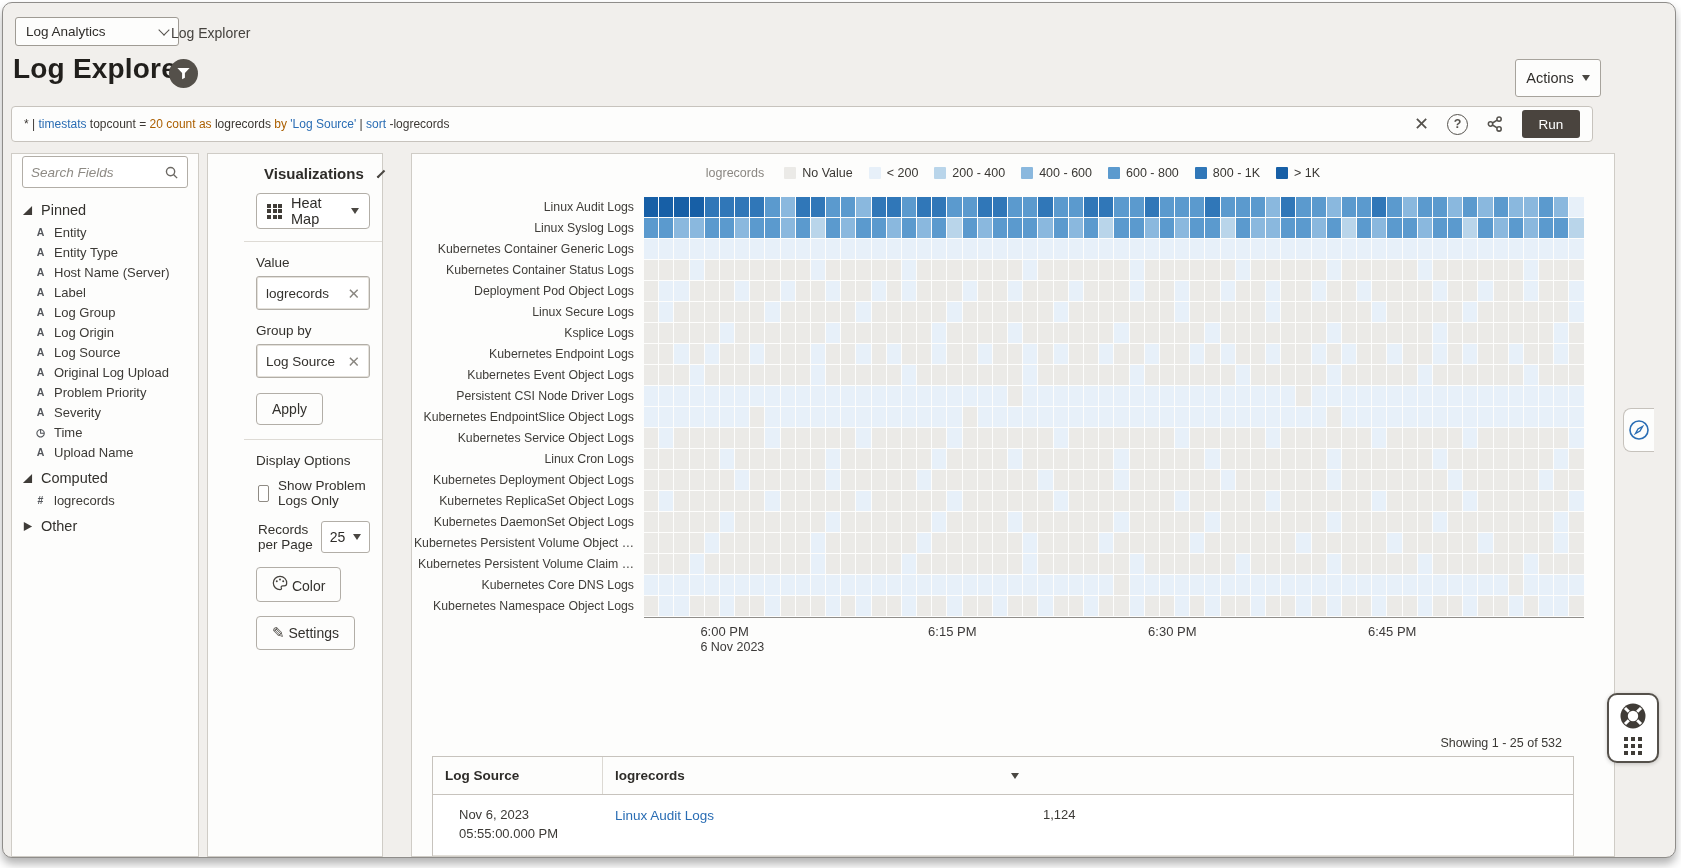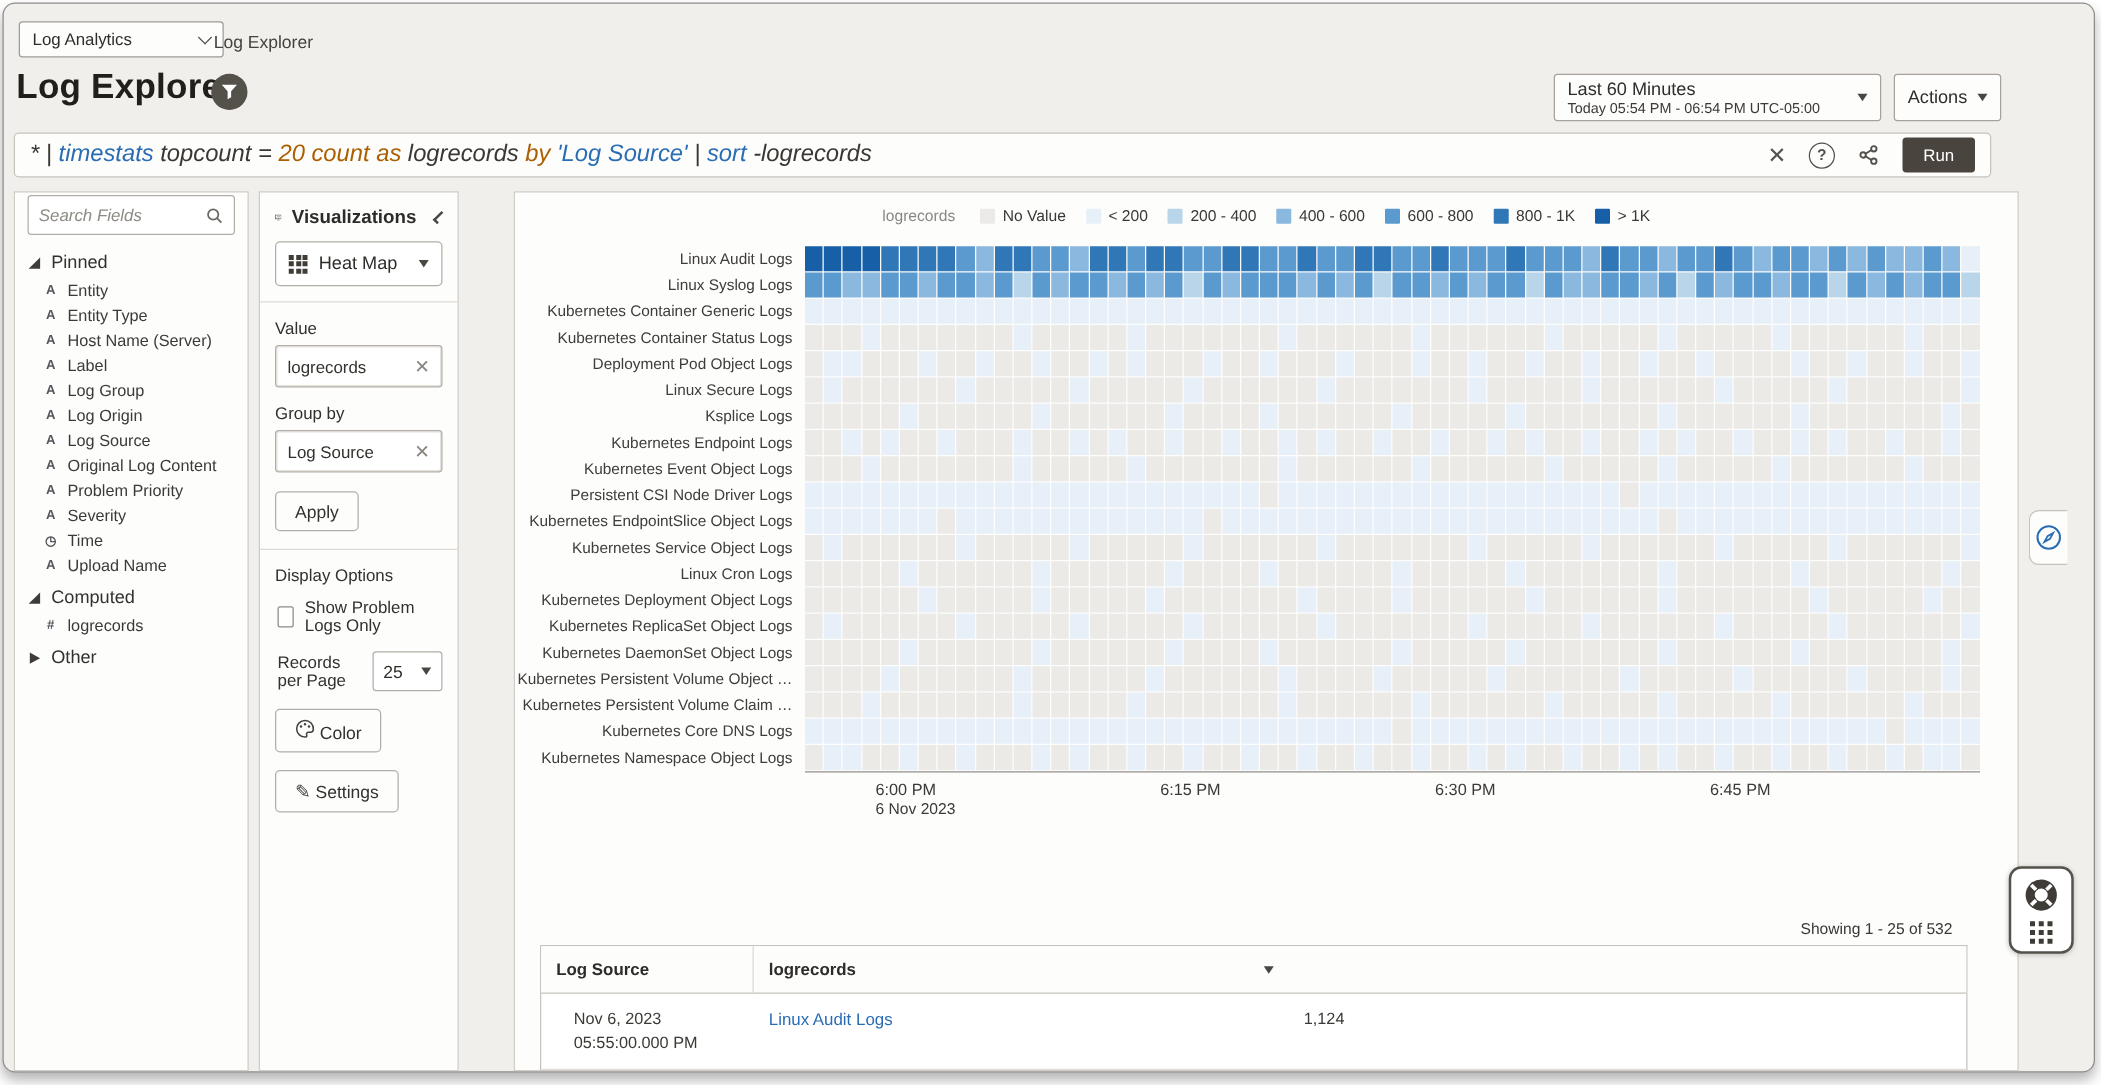--- a/index.html
+++ b/index.html
@@ -39,32 +39,32 @@
     position:absolute;left:1512px;top:56px;width:86px;height:38px;background:#fdfdfc;
     border:1px solid #a7a39c;border-radius:3px;display:flex;align-items:center;justify-content:center;
     gap:8px;font-size:14.5px;color:#2f2d2a;cursor:pointer;font-family:inherit;
   }
   
   .querybar{
     position:absolute;left:8px;top:103px;width:1582px;height:36px;background:#fdfdfc;
     border:1px solid #c7c3bd;border-radius:4px;display:flex;align-items:center;
     box-sizing:border-box;padding:0 12px;
   }
-  .query-text{flex:1;font-size:19px;white-space:nowrap;overflow:hidden;cursor:text;font-style:italic;}
+  .query-text{flex:1;font-size:12px;white-space:nowrap;overflow:hidden;cursor:text;}
   .query-icons{display:flex;align-items:center;gap:18px;}
   .qicon{color:#55524d;font-size:18px;line-height:1;cursor:pointer;display:flex;align-items:center;justify-content:center;}
   .help-circle{width:19px;height:19px;border:1.6px solid #55524d;border-radius:50%;font-size:12.5px;font-weight:700;}
   .run-btn{
     width:58px;height:28px;background:#4a443e;border:none;border-radius:3px;color:#fff;
     font-size:13.5px;display:flex;align-items:center;justify-content:center;cursor:pointer;font-family:inherit;
   }
   
   .panel{position:absolute;top:150px;height:704px;background:#fdfdfc;border:1px solid #cfccc6;box-sizing:border-box;}
   .fields-panel{left:8px;width:188px;}
-  .viz-panel{left:204px;width:160px;}
+  .viz-panel{left:204px;width:176px;padding-left:36px;}
   .main-panel{left:408px;width:1204px;overflow:hidden;}
   .panel-head{display:flex;align-items:center;gap:8px;padding:11px 12px 9px 12px;font-size:15px;font-weight:700;color:#2e2c29;}
   .panel-head .spacer{flex:1;}
   .search-box{
     margin:2px 10px 6px 10px;height:30px;border:1px solid #b2aea7;border-radius:3px;background:#fff;
     display:flex;align-items:center;justify-content:space-between;padding:0 8px;cursor:text;
   }
   .search-box .ph{font-size:13.5px;font-style:italic;color:#8d8a84;}
   .fsection-head{display:flex;align-items:center;gap:8px;padding:8px 10px 4px 10px;font-size:14.5px;color:#33312d;cursor:pointer;}
   .fitem{display:flex;align-items:center;gap:7px;padding:2.5px 6px 2.5px 22px;font-size:13px;color:#3c3a36;cursor:pointer;}
@@ -148,27 +148,20 @@
   </div>
   <div class="breadcrumb">Log Explorer</div>
 
   <h1 class="page-title">Log Explorer</h1>
   <div class="filter-badge">
     <svg width="15" height="15" viewBox="0 0 16 16">
       <path d="M1.5 2 h13 l-5 5.5 v5 l-3 1.7 v-6.7 z" fill="#ffffff"></path>
     </svg>
   </div>
 
-  <div class="time-range">
-    <div>
-      <div class="l1">Last 60 Minutes</div>
-      <div class="l2">Today 05:54 PM - 06:54 PM UTC-05:00</div>
-    </div>
-    <span class="caret-down"></span>
-  </div>
   <button class="actions-btn">
     <span>Actions</span>
     <span class="caret-down"></span>
   </button>
 
   <div class="querybar">
     <div class="query-text" id="queryText"><span style="color: rgb(59, 55, 51);">* | </span><span style="color: rgb(42, 109, 180);">timestats</span><span style="color: rgb(59, 55, 51);"> topcount = </span><span style="color: rgb(171, 95, 0);">20</span><span style="color: rgb(59, 55, 51);"> </span><span style="color: rgb(171, 95, 0);">count</span><span style="color: rgb(171, 95, 0);"> as </span><span style="color: rgb(59, 55, 51);">logrecords</span><span style="color: rgb(171, 95, 0);"> by </span><span style="color: rgb(42, 109, 180);">'Log Source'</span><span style="color: rgb(59, 55, 51);"> | </span><span style="color: rgb(42, 109, 180);">sort</span><span style="color: rgb(59, 55, 51);"> -logrecords</span></div>
     <div class="query-icons">
       <span class="qicon">✕</span>
       <span class="qicon help-circle">?</span>
@@ -223,21 +216,21 @@
         <div class="fitem">
           <span class="ficon">A</span>
           <span>Log Origin</span>
         </div>
         <div class="fitem">
           <span class="ficon">A</span>
           <span>Log Source</span>
         </div>
         <div class="fitem">
           <span class="ficon">A</span>
-          <span>Original Log Content</span>
+          <span>Original Log Upload</span>
         </div>
         <div class="fitem">
           <span class="ficon">A</span>
           <span>Problem Priority</span>
         </div>
         <div class="fitem">
           <span class="ficon">A</span>
           <span>Severity</span>
         </div>
         <div class="fitem">

